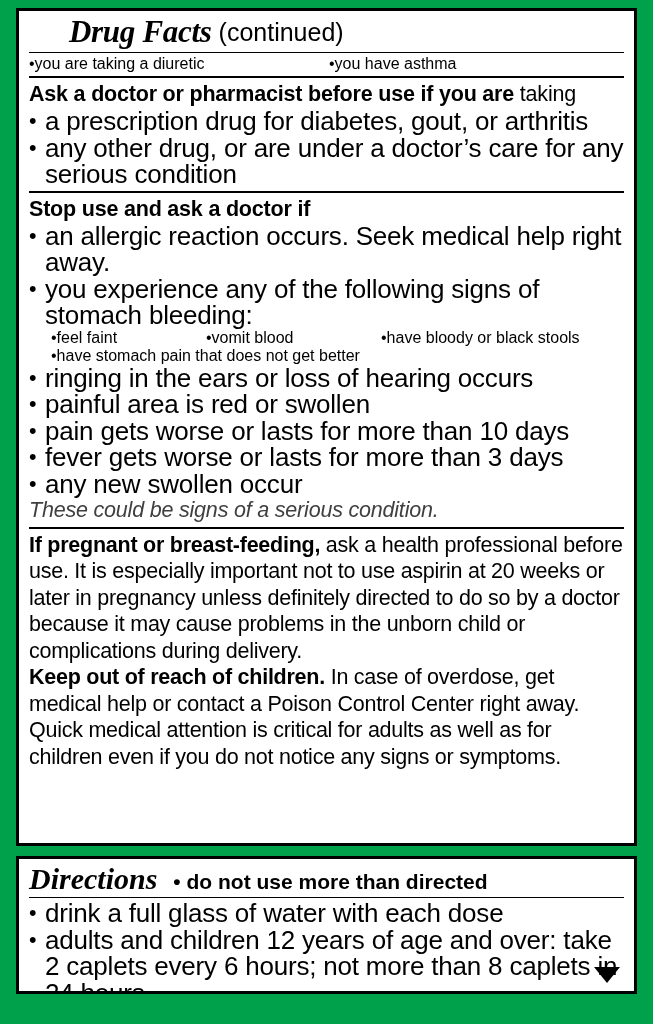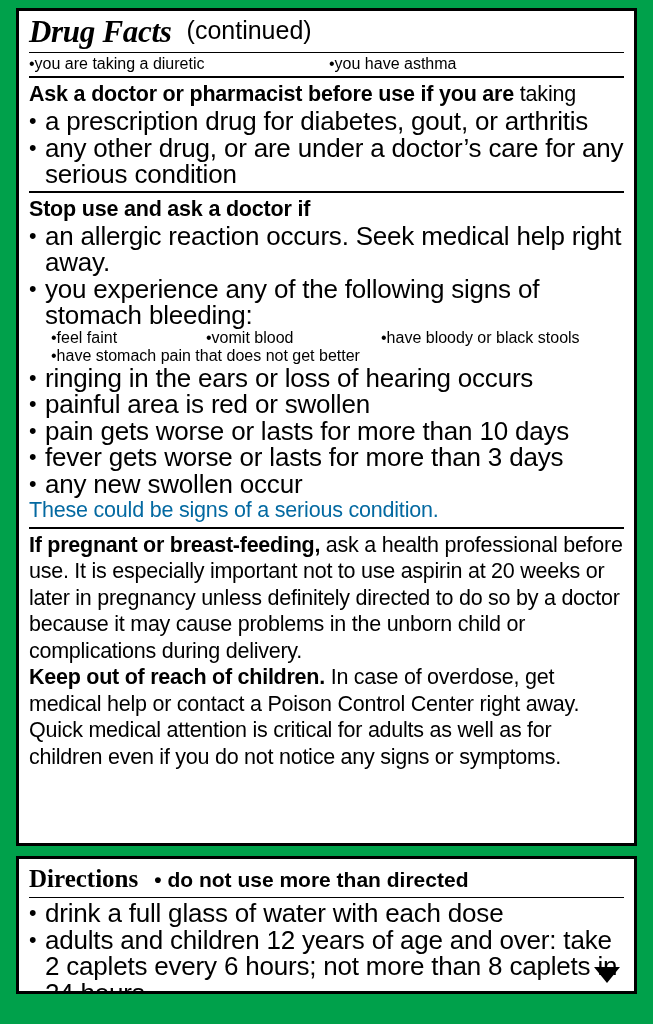--- a/index.html
+++ b/index.html
@@ -39,23 +39,24 @@
     width: 621px;
     height: 138px;
     background: #ffffff;
     border: 3px solid #000000;
     box-sizing: border-box;
     padding: 4px 10px 0 10px;
     overflow: hidden;
   }
   .title-row {
     display: flex;
-    align-items: flex-start;
-    gap: 15px;
+    align-items: center;
+    gap: 7px;
     padding-bottom: 1px;
+    margin-left: 40px;
   }
   .dfacts {
     font-family: "Liberation Serif", serif;
     font-style: italic;
     font-weight: bold;
     font-size: 31px;
     line-height: 34px;
     letter-spacing: -0.3px;
   }
   .dfacts-cont {
@@ -69,21 +70,22 @@
   }
   .hr-med {
     border: 0;
     border-top: 2.5px solid #000;
     margin: 3px 0 3px 0;
   }
   .line {
     font-size: 21.5px;
     line-height: 26.5px;
     letter-spacing: -0.2px;
-    color: #0369a1;
+    color: #404040;
+    font-style: italic;
   }
   .b {
     font-weight: bold;
     margin-top: 38px;
   }
   .bullet-row {
     display: flex;
     align-items: flex-start;
   }
   .bullet-row .dot {
@@ -121,22 +123,23 @@
     line-height: 26.5px;
     letter-spacing: -0.25px;
   }
   .dir-title-row {
     display: flex;
     align-items: baseline;
     gap: 16px;
   }
   .dir-title {
     font-family: "Liberation Serif", serif;
-    font-weight: bold;
-    font-size: 25px;
+    font-style: italic;
+    font-weight: bold;
+    font-size: 30px;
     line-height: 32px;
   }
   .dir-sub {
     font-weight: bold;
     font-size: 21px;
   }
   .arrow {
     position: absolute;
     right: 14px;
     bottom: 8px;

